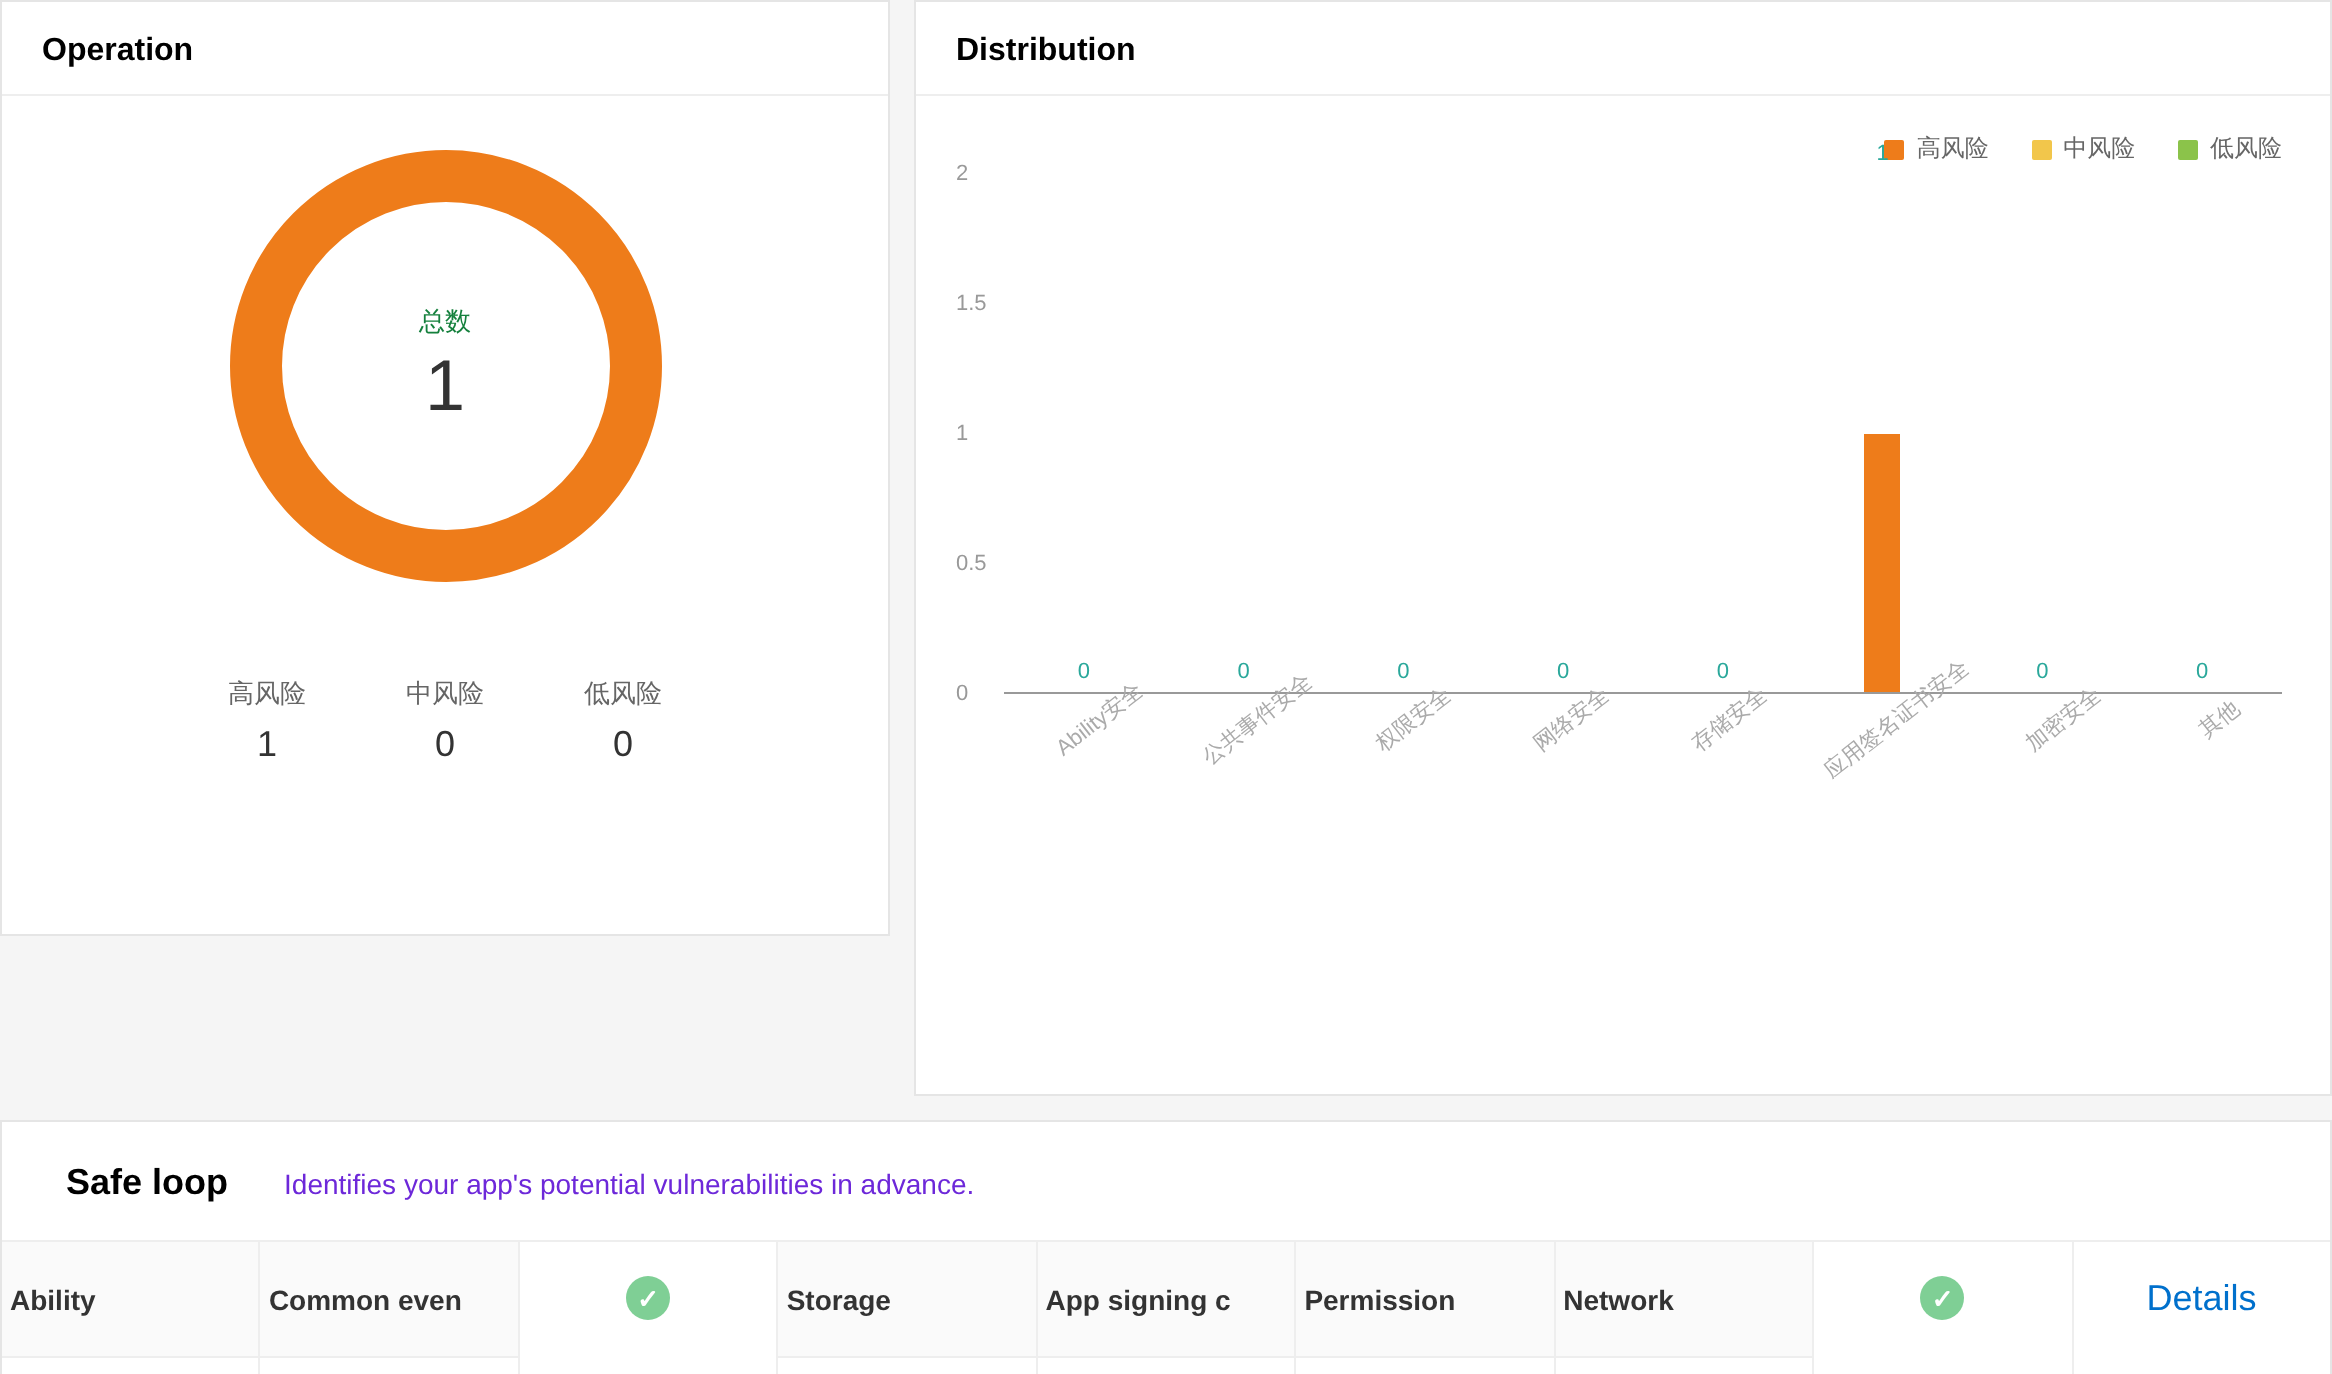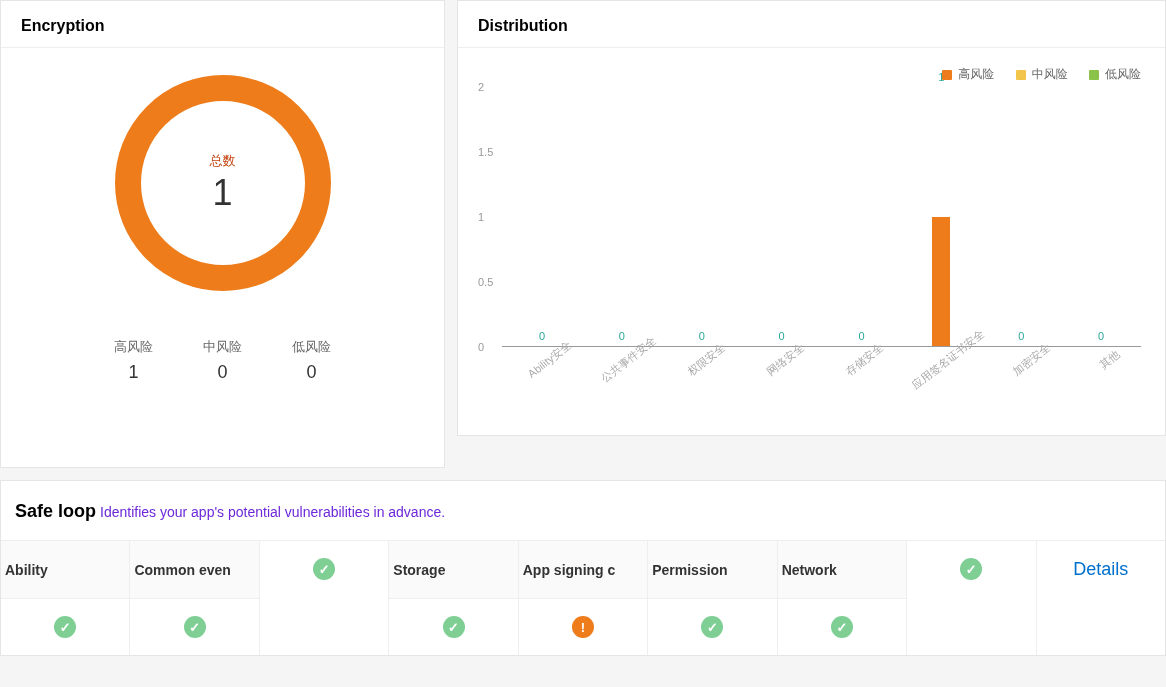--- a/index.html
+++ b/index.html
@@ -30,41 +30,41 @@
     color: #000;
     padding: 16px 20px 12px 20px;
     border-bottom: 1px solid #eee;
   }
   .stats-panel {
     width: 445px;
     height: 468px;
   }
   .dist-panel {
     flex: 1;
-    height: 436px;
+    height: 548px;
   }
   .donut-wrap {
     display: flex;
     flex-direction: column;
     align-items: center;
     padding-top: 20px;
   }
   .donut {
     position: relative;
     width: 230px;
     height: 230px;
   }
   .donut svg { width: 230px; height: 230px; }
   .donut-center {
     position: absolute;
     top: 0; left: 0; right: 0; bottom: 0;
     display: flex; flex-direction: column;
     align-items: center; justify-content: center;
   }
-  .donut-label { font-size: 13px; color: #c2410c; margin-bottom: 2px;}
+  .donut-label { font-size: 13px; color: #15803d; margin-bottom: 2px;}
   .donut-value { font-size: 36px; color: #333; font-weight: 400;}
   .risk-row {
     display: flex;
     justify-content: center;
     gap: 50px;
     margin-top: 40px;
   }
   .risk-item { text-align: center; }
   .risk-name { font-size: 13px; color: #666; margin-bottom: 6px;}
   .risk-val { font-size: 18px; color: #333; }
@@ -150,22 +150,22 @@
     padding-top: 6px;
   }
   
   .safe-loop-panel {
     background: #fff;
     border: 1px solid #e5e5e5;
   }
   .safe-header {
     display: flex;
     align-items: baseline;
-    gap: 4px;
-    padding: 20px 20px 18px 14px;
+    gap: 28px;
+    padding: 20px 20px 18px 32px;
   }
   .safe-title { font-size: 18px; font-weight: 700; color: #000; }
   .safe-sub { font-size: 14px; color: #6d28d9; }
   .safe-table {
     display: flex;
     border-top: 1px solid #eee;
   }
   .safe-col {
     flex: 1;
     border-right: 1px solid #eee;
@@ -201,21 +201,21 @@
   .warn { background: #ee7c1a; }
   .details-link { color: #0070cc; font-size: 18px; cursor: pointer; }
 </style>
 </head>
 <body>
 
 <div class="container">
   <div class="top-row">
 
     <div class="panel stats-panel">
-      <div class="panel-title">Encryption</div>
+      <div class="panel-title">Operation</div>
       <div class="donut-wrap">
         <div class="donut">
           <svg viewBox="0 0 230 230">
             <circle cx="115" cy="115" r="95" fill="none" stroke="#ee7c1a" stroke-width="26"></circle>
           </svg>
           <div class="donut-center">
             <div class="donut-label">总数</div>
             <div class="donut-value">1</div>
           </div>
         </div>

